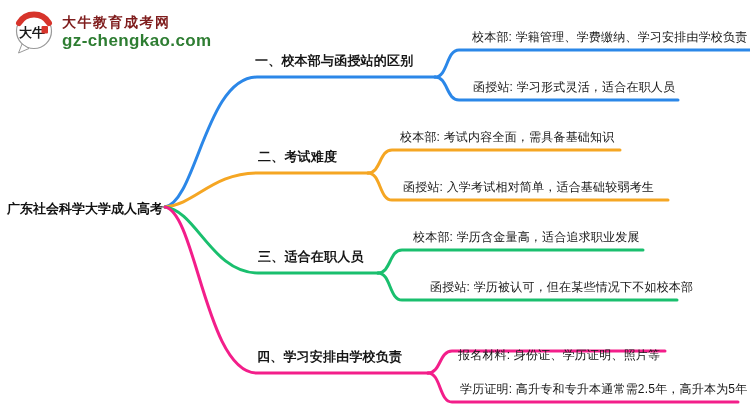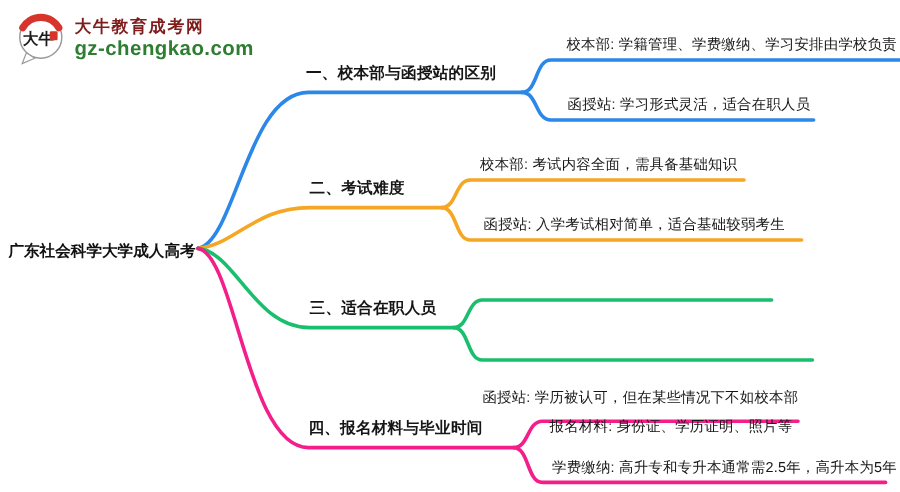--- a/index.html
+++ b/index.html
@@ -58,19 +58,20 @@
 
   <div class="abs branch-label" style="left:255px;top:52px;">一、校本部与函授站的区别</div>
   <div class="abs leaf-label" style="left:472px;top:29px;">校本部: 学籍管理、学费缴纳、学习安排由学校负责</div>
   <div class="abs leaf-label" style="left:473px;top:79px;">函授站: 学习形式灵活，适合在职人员</div>
 
   <div class="abs branch-label" style="left:258px;top:148px;">二、考试难度</div>
   <div class="abs leaf-label" style="left:400px;top:129px;">校本部: 考试内容全面，需具备基础知识</div>
   <div class="abs leaf-label" style="left:403px;top:179px;">函授站: 入学考试相对简单，适合基础较弱考生</div>
 
   <div class="abs branch-label" style="left:258px;top:248px;">三、适合在职人员</div>
-  <div class="abs leaf-label" style="left:402px;top:279px;margin-top:44px;">函授站: 学历被认可，但在某些情况下不如校本部</div>
+  <div class="abs leaf-label" style="left:413px;top:229px;">校本部: 学历含金量高，适合追求职业发展</div>
+  <div class="abs leaf-label" style="left:430px;top:279px;">函授站: 学历被认可，但在某些情况下不如校本部</div>
 
-  <div class="abs branch-label" style="left:257px;top:348px;">四、报名材料与毕业时间</div>
+  <div class="abs branch-label" style="left:257px;top:348px;">四、学习安排由学校负责</div>
   <div class="abs leaf-label" style="left:458px;top:347px;">报名材料: 身份证、学历证明、照片等</div>
-  <div class="abs leaf-label" style="left:460px;top:381px;">学费缴纳: 高升专和专升本通常需2.5年，高升本为5年</div>
+  <div class="abs leaf-label" style="left:460px;top:381px;">学历证明: 高升专和专升本通常需2.5年，高升本为5年</div>
 
 </div>
 
 </body></html>

